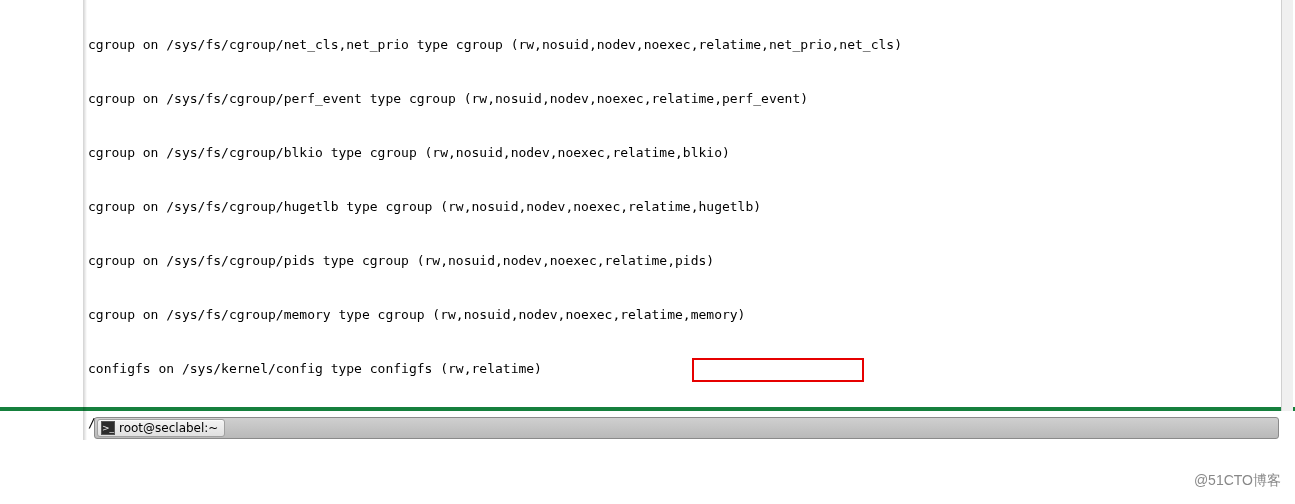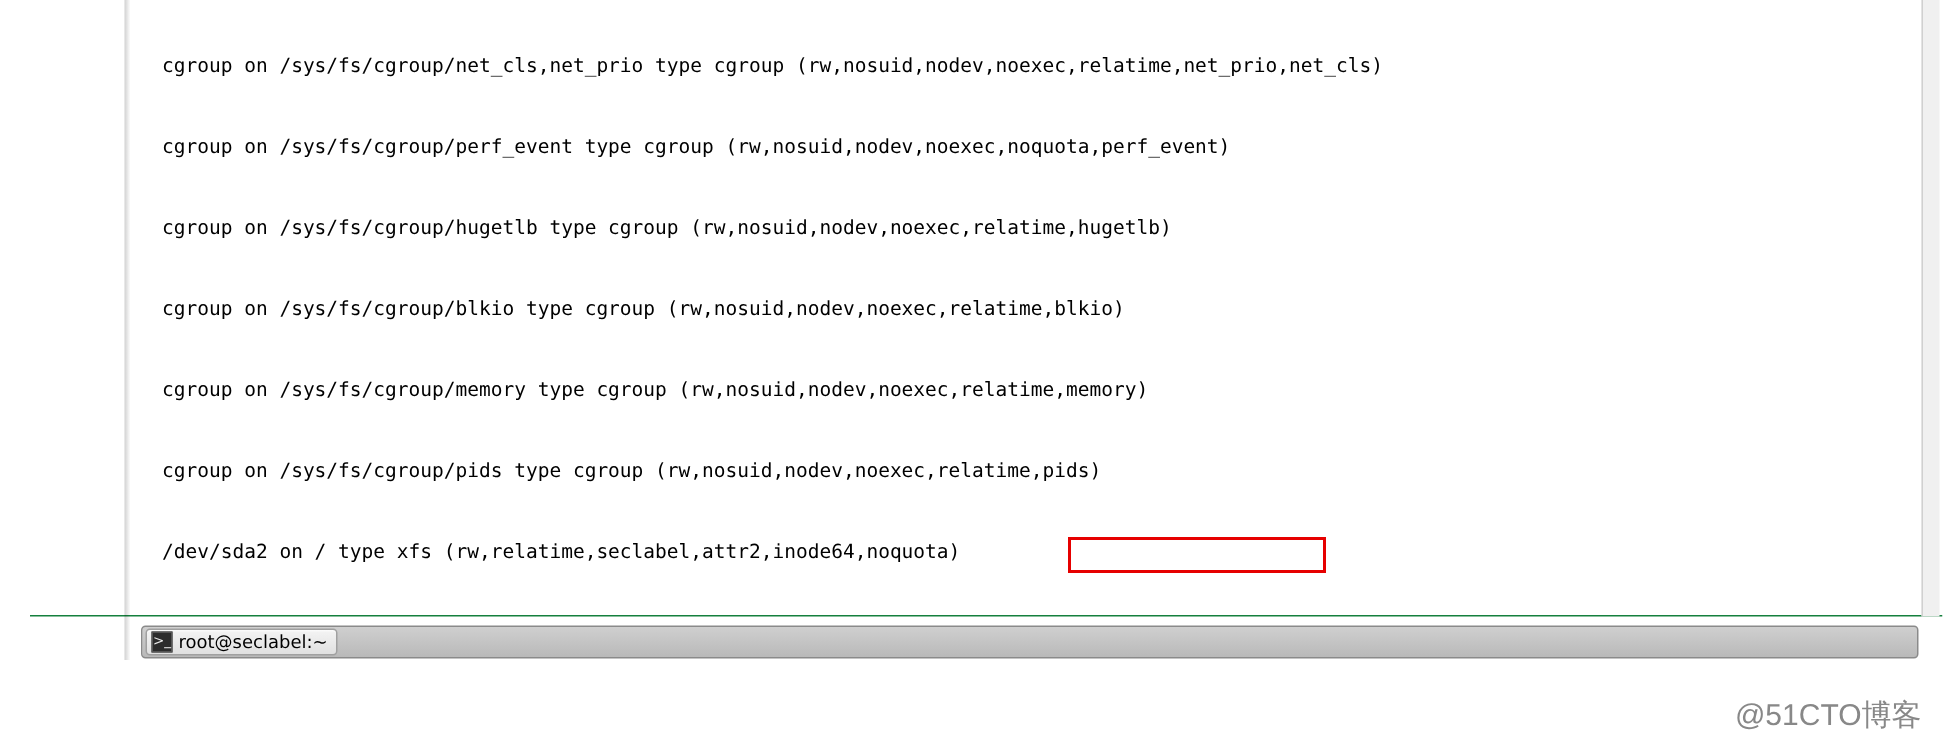--- a/index.html
+++ b/index.html
@@ -11,24 +11,23 @@
       width: 1295px;
       height: 504px;
       position: relative;
       overflow: hidden;
     }
     .terminal-area {
       background: #ffffff;
       padding: 0 0 0 88px;
       line-height: 18px;
       white-space: pre;
-      border-bottom: 1px solid #15803d;
+      border-bottom: 4px solid #15803d;
       position: relative;
       height: 411px;
-      margin-left: 20px;
     }
     .terminal-line {
       white-space: pre;
       font-family: "DejaVu Sans Mono", "Liberation Mono", monospace;
     }
     .highlight-box {
       position: absolute;
       border: 2px solid #e60000;
       pointer-events: none;
     }
@@ -77,21 +76,21 @@
       justify-content: center;
       color: #eee;
       font-size: 9px;
       line-height: 1;
     }
     .watermark {
       position: absolute;
       right: 14px;
       bottom: 14px;
       font-family: Arial, sans-serif;
-      font-size: 20px;
+      font-size: 14px;
       color: #888;
     }
     .shadow-edge {
       position: absolute;
       left: 0;
       top: 0;
       bottom: 0;
       width: 86px;
       background: #fff;
     }
@@ -105,25 +104,26 @@
       pointer-events: none;
     }
   </style>
 </head>
 <body>
 
 <div class="shadow-edge"></div>
 
 <div class="terminal-area">
   <div class="terminal-line">cgroup on /sys/fs/cgroup/net_cls,net_prio type cgroup (rw,nosuid,nodev,noexec,relatime,net_prio,net_cls)</div>
-  <div class="terminal-line">cgroup on /sys/fs/cgroup/perf_event type cgroup (rw,nosuid,nodev,noexec,noquota,perf_event)</div>
+  <div class="terminal-line">cgroup on /sys/fs/cgroup/perf_event type cgroup (rw,nosuid,nodev,noexec,relatime,perf_event)</div>
+  <div class="terminal-line">cgroup on /sys/fs/cgroup/blkio type cgroup (rw,nosuid,nodev,noexec,relatime,blkio)</div>
   <div class="terminal-line">cgroup on /sys/fs/cgroup/hugetlb type cgroup (rw,nosuid,nodev,noexec,relatime,hugetlb)</div>
-  <div class="terminal-line">cgroup on /sys/fs/cgroup/blkio type cgroup (rw,nosuid,nodev,noexec,relatime,blkio)</div>
+  <div class="terminal-line">cgroup on /sys/fs/cgroup/pids type cgroup (rw,nosuid,nodev,noexec,relatime,pids)</div>
   <div class="terminal-line">cgroup on /sys/fs/cgroup/memory type cgroup (rw,nosuid,nodev,noexec,relatime,memory)</div>
-  <div class="terminal-line">cgroup on /sys/fs/cgroup/pids type cgroup (rw,nosuid,nodev,noexec,relatime,pids)</div>
+  <div class="terminal-line">configfs on /sys/kernel/config type configfs (rw,relatime)</div>
   <div class="terminal-line">/dev/sda2 on / type xfs (rw,relatime,seclabel,attr2,inode64,noquota)</div>
   
   
   
   
   
   
   
   
   

